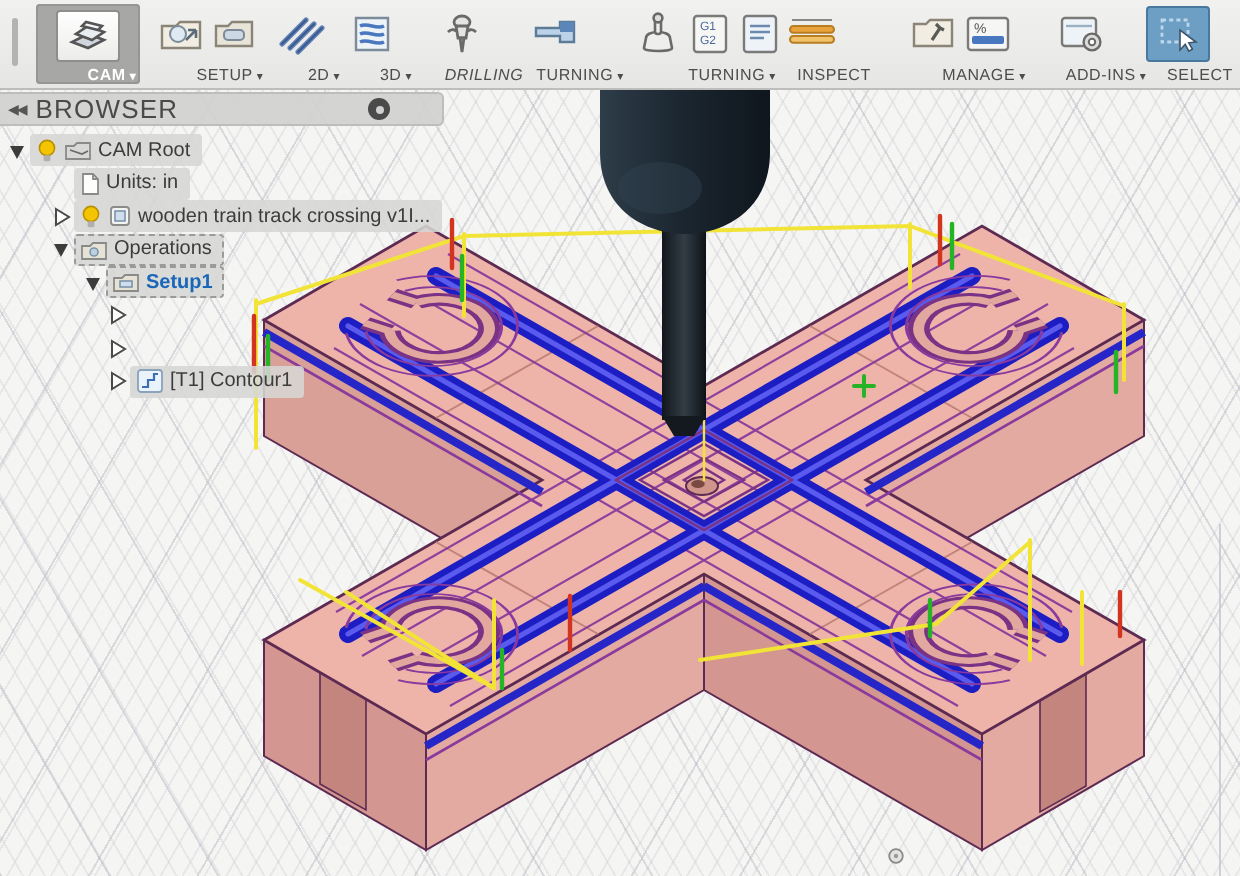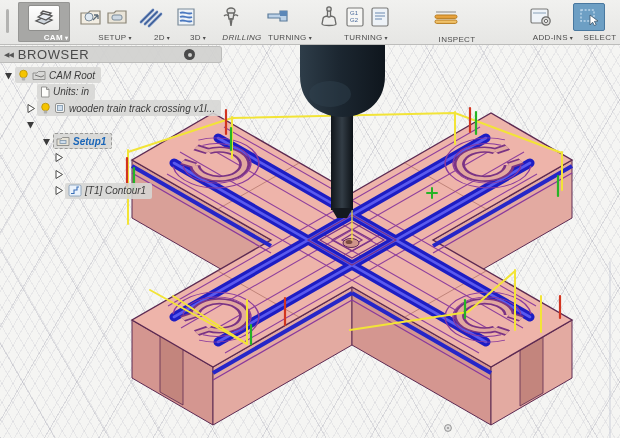--- a/index.html
+++ b/index.html
@@ -34,21 +34,21 @@
     border-radius:0 3px 3px 0;display:flex;align-items:center;padding:0 4px;box-sizing:border-box;}
   #browser-header .collapse{font-size:7px;color:#555;margin-right:5px;letter-spacing:-1px;}
   #browser-header .btitle{font-size:13px;letter-spacing:.6px;color:#4a4a4a;flex:1;}
   #browser-header .bgear{width:11px;height:11px;border-radius:50%;background:#4a4a4a;position:relative;margin-right:22px;}
   #browser-header .bgear:after{content:"";position:absolute;left:3.5px;top:3.5px;width:4px;height:4px;border-radius:50%;background:#cfcfcd;}
   #tree{margin-top:4px;}
   .trow{height:16.5px;display:flex;align-items:center;}
   .tri{width:13px;height:13px;flex:0 0 13px;display:flex;align-items:center;justify-content:center;}
   .spacer{width:13px;flex:0 0 13px;}
   .chip{display:flex;align-items:center;gap:3px;background:rgba(214,214,212,.88);border:1px solid rgba(160,160,158,.0);
-    border-radius:2px;padding:0 5px 0 2px;height:14px;white-space:nowrap;font-style:italic;}
+    border-radius:2px;padding:0 5px 0 2px;height:14px;white-space:nowrap;}
   .chip .lbl{font-size:10px;color:#3c3c3c;}
   .chip.dashed{border:1px dashed #9a9a98;}
   .chip.blue .lbl{color:#1a66b8;font-weight:bold;}
   .chip.sel{background:#3a74b8;border:1px solid #2b5f9e;}
   .chip.sel .lbl{color:#ffffff;font-weight:bold;}
   .lvl0{margin-left:2px}.lvl1{margin-left:24px}.lvl2{margin-left:40px}.lvl3{margin-left:52px}
   .ticon{flex:0 0 auto;}
 </style>
 </head>
 <body>
@@ -180,36 +180,53 @@
             <path d="M6 8 L16 8 M6 11 L16 11 M6 14 L13 14"></path>
           </g>
         </svg>
     </div>
     <div class="tlabel">
         <span>TURNING</span>
         <span class="caret">▾</span>
       </div>
   </div>
 
-  <div class="tgroup" style="left:424px;width:44px;justify-content:flex-end;">
+  <div class="tgroup" style="left:384px;width:44px;">
     <div class="ticons">
         <svg width="28" height="20" viewBox="0 0 28 20">
           <g>
             <rect x="3" y="6" width="22" height="3.4" rx="1.7" fill="#e8a33d" stroke="#b87d20" stroke-width="1"></rect>
             <rect x="3" y="11" width="22" height="3.4" rx="1.7" fill="#f0c26a" stroke="#b87d20" stroke-width="1"></rect>
             <path d="M4 3 L24 3" stroke="#888" stroke-width="1"></path>
           </g>
         </svg>
       </div>
     <div class="tlabel">
         <span>INSPECT</span>
         <span class="caret"></span>
       </div>
   </div>
 
+  <div class="tgroup" style="left:450px;width:60px;">
+    <div class="ticons">
+      <svg width="24" height="22" viewBox="0 0 24 22">
+          <path d="M2 6 L8 6 L10 4 L21 4 L21 17 L2 17 Z" fill="#f2ede2" stroke="#8b8577" stroke-width="1.2"></path>
+          <path d="M11 14 L15 8 M15 8 L13 6 M15 8 L17 9" stroke="#5a5a58" stroke-width="1.6" fill="none"></path>
+        </svg>
+      <svg width="24" height="22" viewBox="0 0 24 22">
+          <rect x="2" y="3" width="20" height="16" rx="1.5" fill="#f6f6f4" stroke="#7a7a78" stroke-width="1.2"></rect>
+          <rect x="4" y="12" width="16" height="4" rx="1" fill="#4a78c0"></rect>
+          <text x="5" y="10.5" font-size="7" fill="#555" font-family="Liberation Sans">%</text>
+        </svg>
+    </div>
+    <div class="tlabel">
+        <span>MANAGE</span>
+        <span class="caret">▾</span>
+      </div>
+  </div>
 
   <div class="tgroup" style="left:518px;width:46px;">
     <div class="ticons">
         <svg width="24" height="22" viewBox="0 0 24 22">
           <rect x="2" y="3" width="17" height="14" rx="1.5" fill="#eef3f8" stroke="#7a7a78" stroke-width="1.2"></rect>
           <path d="M4 7 L17 7" stroke="#9ab0c4" stroke-width="1.2"></path>
           <circle cx="17" cy="15" r="4.2" fill="#dcdcda" stroke="#6a6a68" stroke-width="1.2"></circle>
           <circle cx="17" cy="15" r="1.6" fill="#fff" stroke="#6a6a68"></circle>
         </svg>
       </div>
@@ -454,20 +471,27 @@
         <span class="lbl">wooden train track crossing v1I...</span>
       </span>
     </div>
 
     <div class="trow lvl1">
       <span class="tri">
           <svg width="11" height="11" viewBox="0 0 11 11">
             <polygon points="2,3 9,3 5.5,9.5" fill="#3c3c3c"></polygon>
           </svg>
         </span>
+      <span class="chip dashed">
+        <svg class="ticon" width="14" height="12" viewBox="0 0 14 12">
+            <path d="M1 4 L5 4 L6.5 2.5 L13 2.5 L13 10.5 L1 10.5 Z" fill="#e6e2d6" stroke="#8a8a88" stroke-width="0.9"></path>
+            <circle cx="7" cy="7" r="2" fill="#bcd0e2" stroke="#7b93aa" stroke-width="0.8"></circle>
+          </svg>
+        <span class="lbl">Operations</span>
+      </span>
     </div>
 
     <div class="trow lvl2">
       <span class="tri">
           <svg width="11" height="11" viewBox="0 0 11 11">
             <polygon points="2,3 9,3 5.5,9.5" fill="#3c3c3c"></polygon>
           </svg>
         </span>
       <span class="chip dashed blue">
         <svg class="ticon" width="14" height="12" viewBox="0 0 14 12">

